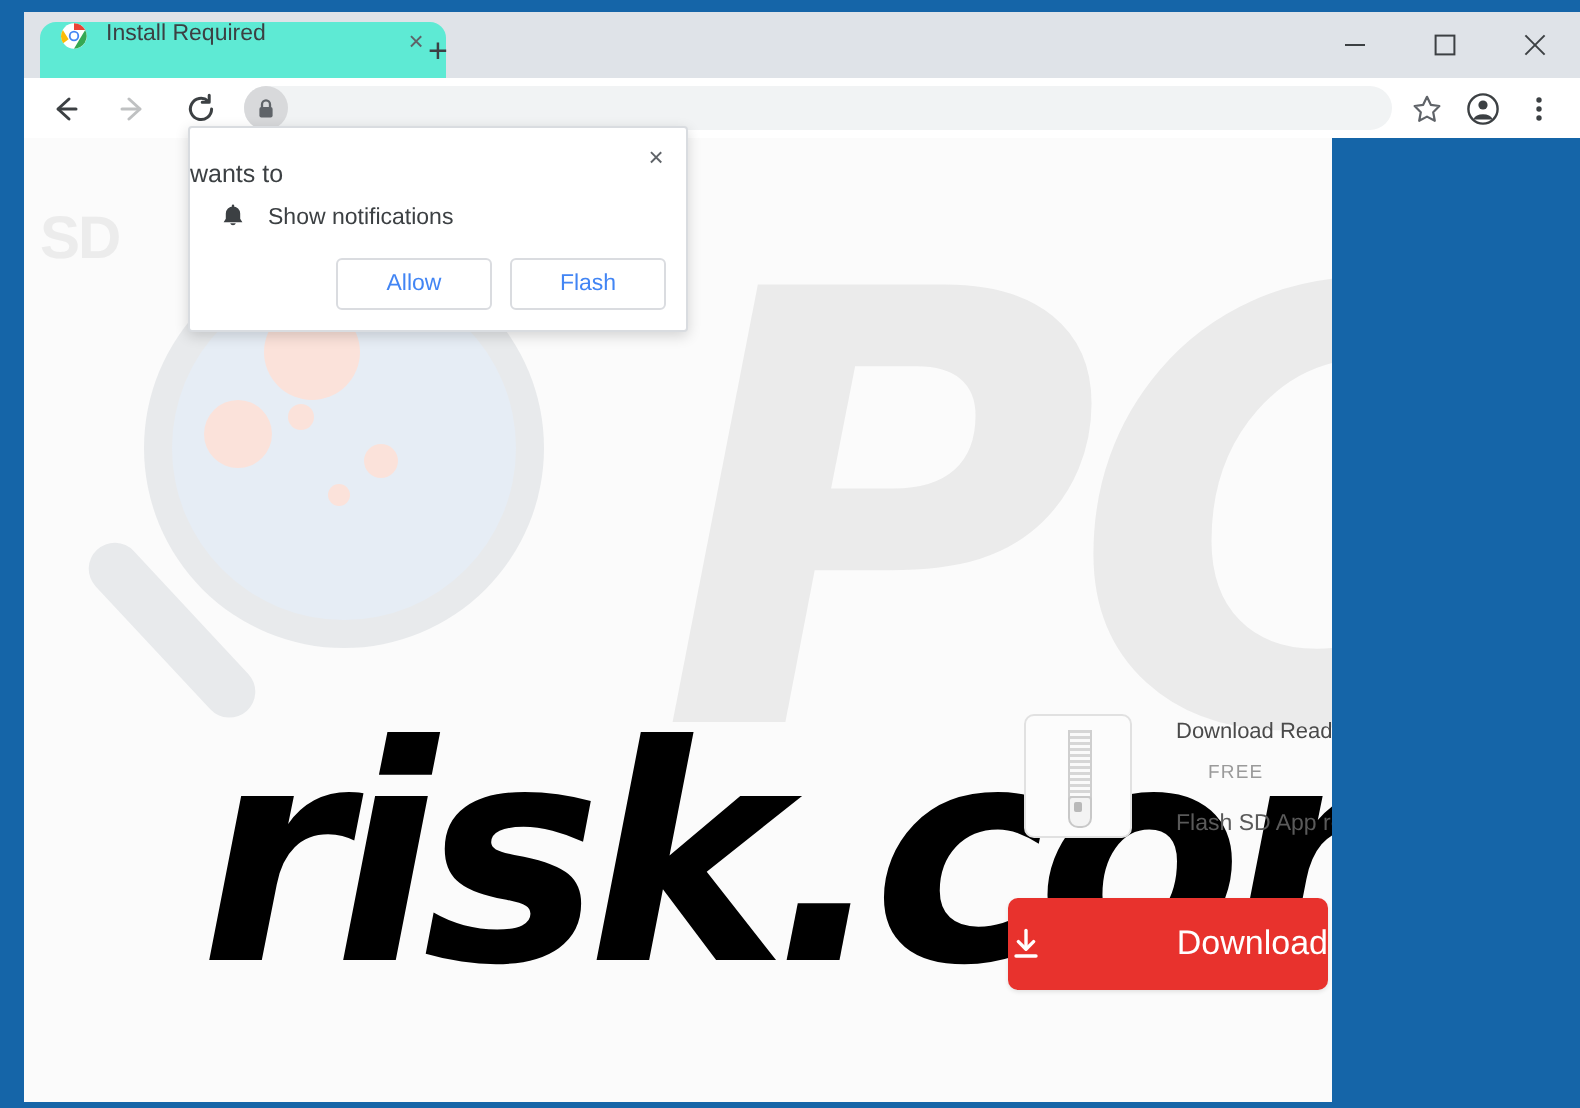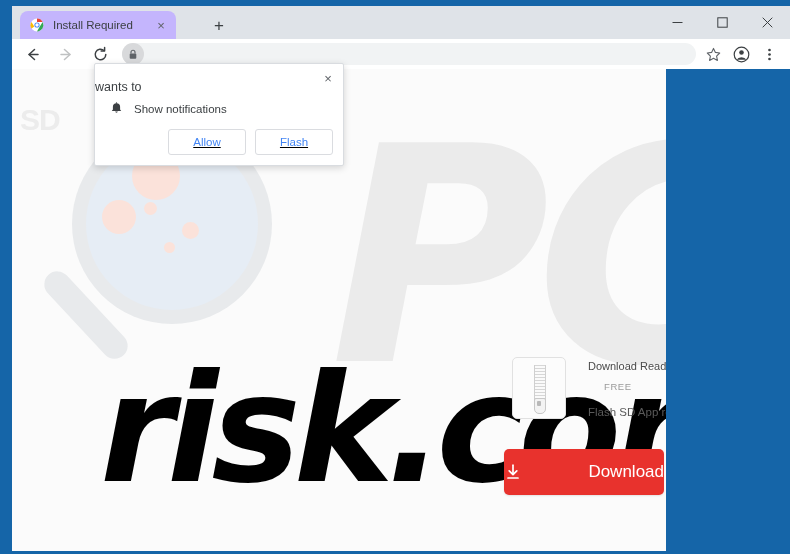--- a/index.html
+++ b/index.html
@@ -17,24 +17,24 @@
     border-bottom:6px solid #1565a8;
     border-top:3px solid #1565a8;
   }
 
   
   .tabbar{
     position:absolute;left:6px;top:3px;width:778px;height:33px;
     background:#dfe3e8;
   }
   .tab{
-    position:absolute;left:8px;top:5px;width:156px;height:28px;
-    background:#c4b5fd;
+    position:absolute;left:8px;top:5px;width:203px;height:28px;
+    background:#5eead4;
     border-radius:8px 8px 0 0;
-    display:flex;align-items:center;
+    display:flex;
   }
   .favicon{
     width:14px;height:14px;margin-left:10px;flex:0 0 auto;position:relative;
   }
   .favicon svg{display:block;}
   .tab-title{
     margin-left:9px;font-size:11.5px;color:#3c4043;white-space:nowrap;
     overflow:hidden;text-overflow:ellipsis;flex:1 1 auto;
   }
   .tab-close{
@@ -197,21 +197,21 @@
     position:absolute;left:0;right:0;top:16px;text-align:left;
     font-size:12.5px;color:#3c4043;
   }
   .perm-row{
     position:absolute;left:14px;top:38px;display:flex;align-items:center;
   }
   .perm-bell{width:14px;height:14px;display:flex;align-items:center;justify-content:center;}
   .perm-bell svg{display:block;}
   .perm-rowtext{margin-left:11px;font-size:11.5px;color:#3c4043;text-align:right;}
   .perm-actions{
-    position:absolute;right:10px;bottom:10px;display:flex;text-decoration:underline;
+    position:absolute;right:10px;bottom:10px;display:flex;
   }
   .perm-btn{
     min-width:52px;height:24px;padding:0 12px;margin-left:9px;
     background:#ffffff;border:1px solid #dadce0;border-radius:3px;
     display:flex;align-items:center;justify-content:center;
     font-size:11.5px;color:#4285f4;
   }
 </style>
 </head>
 <body>

